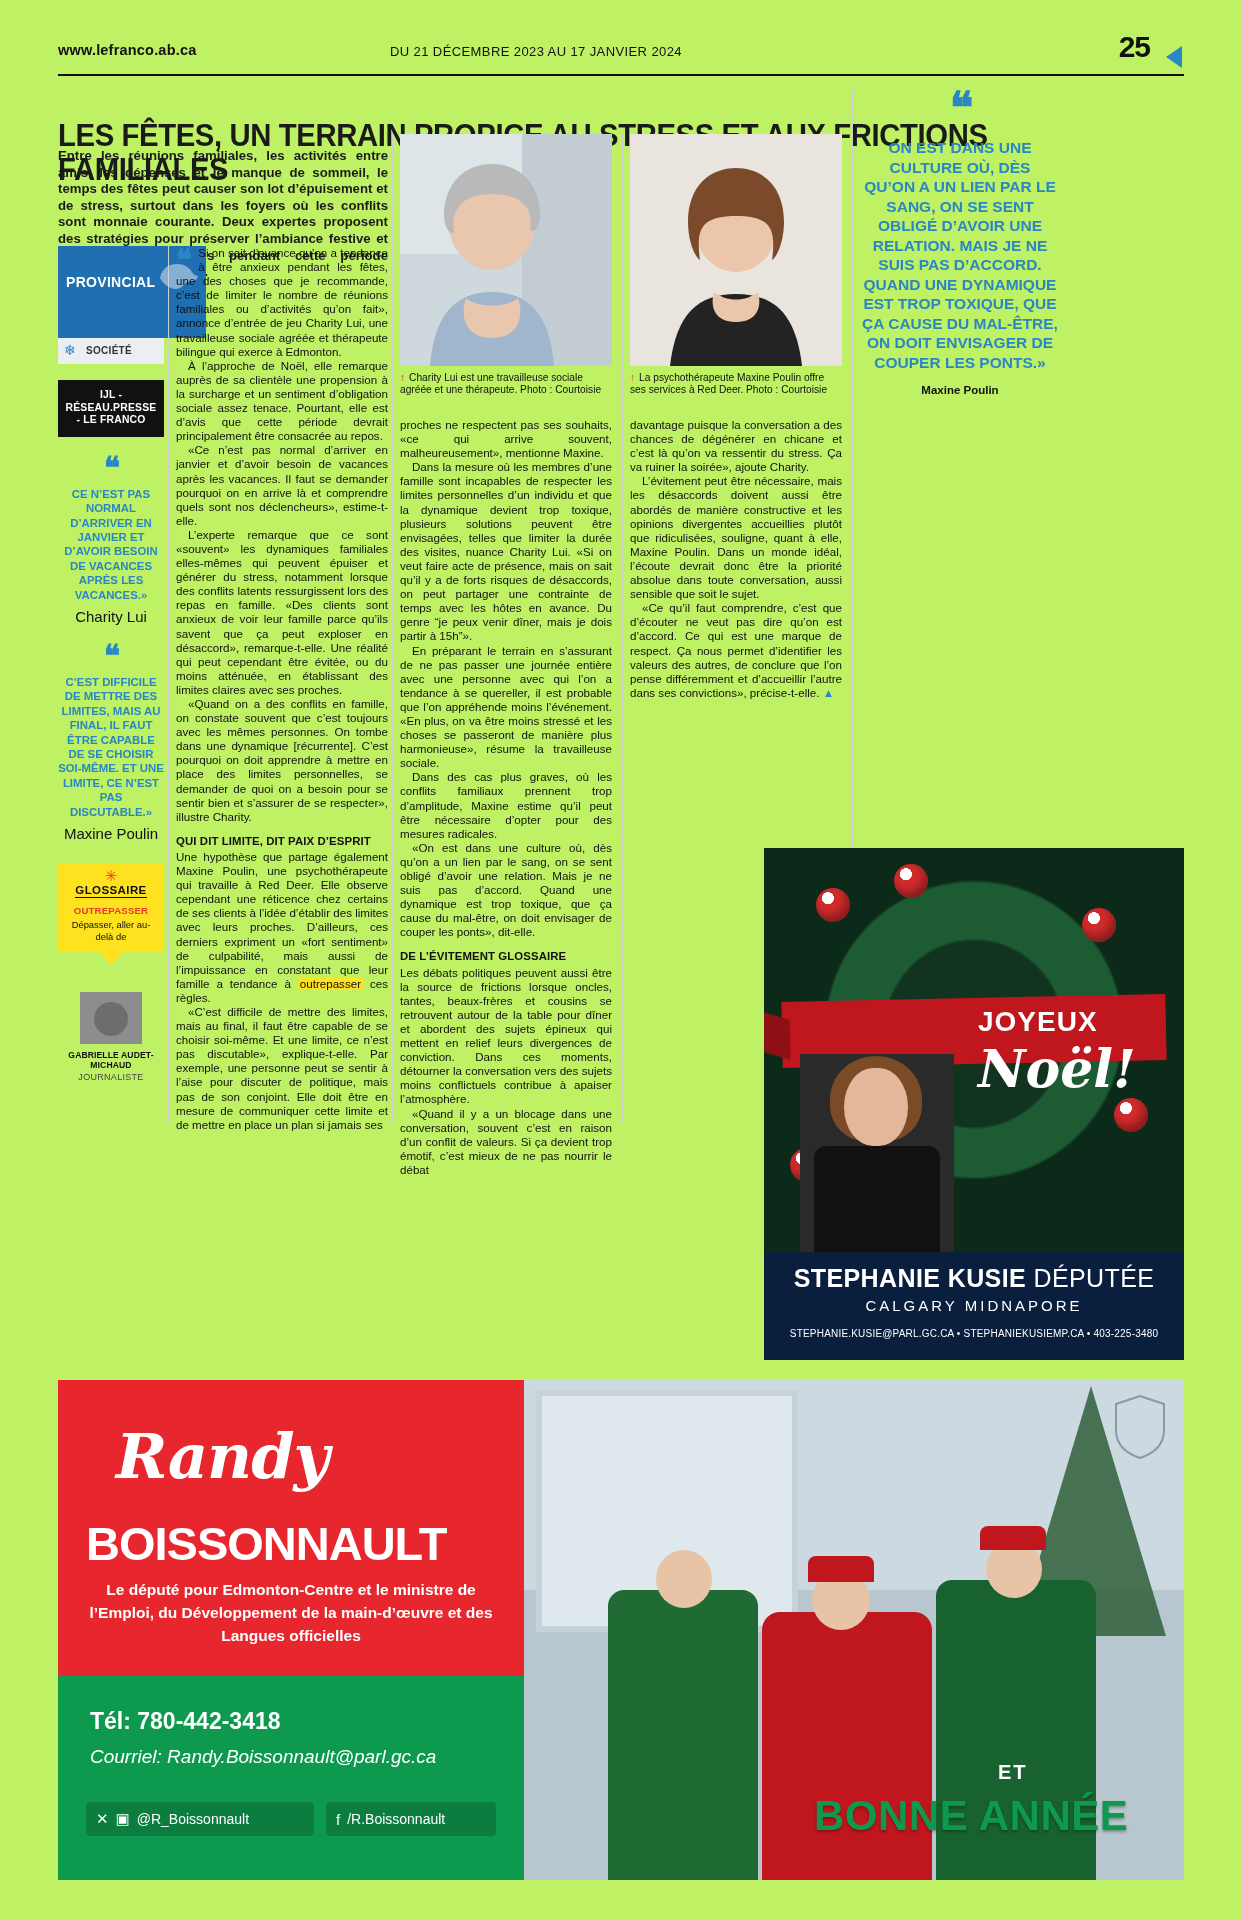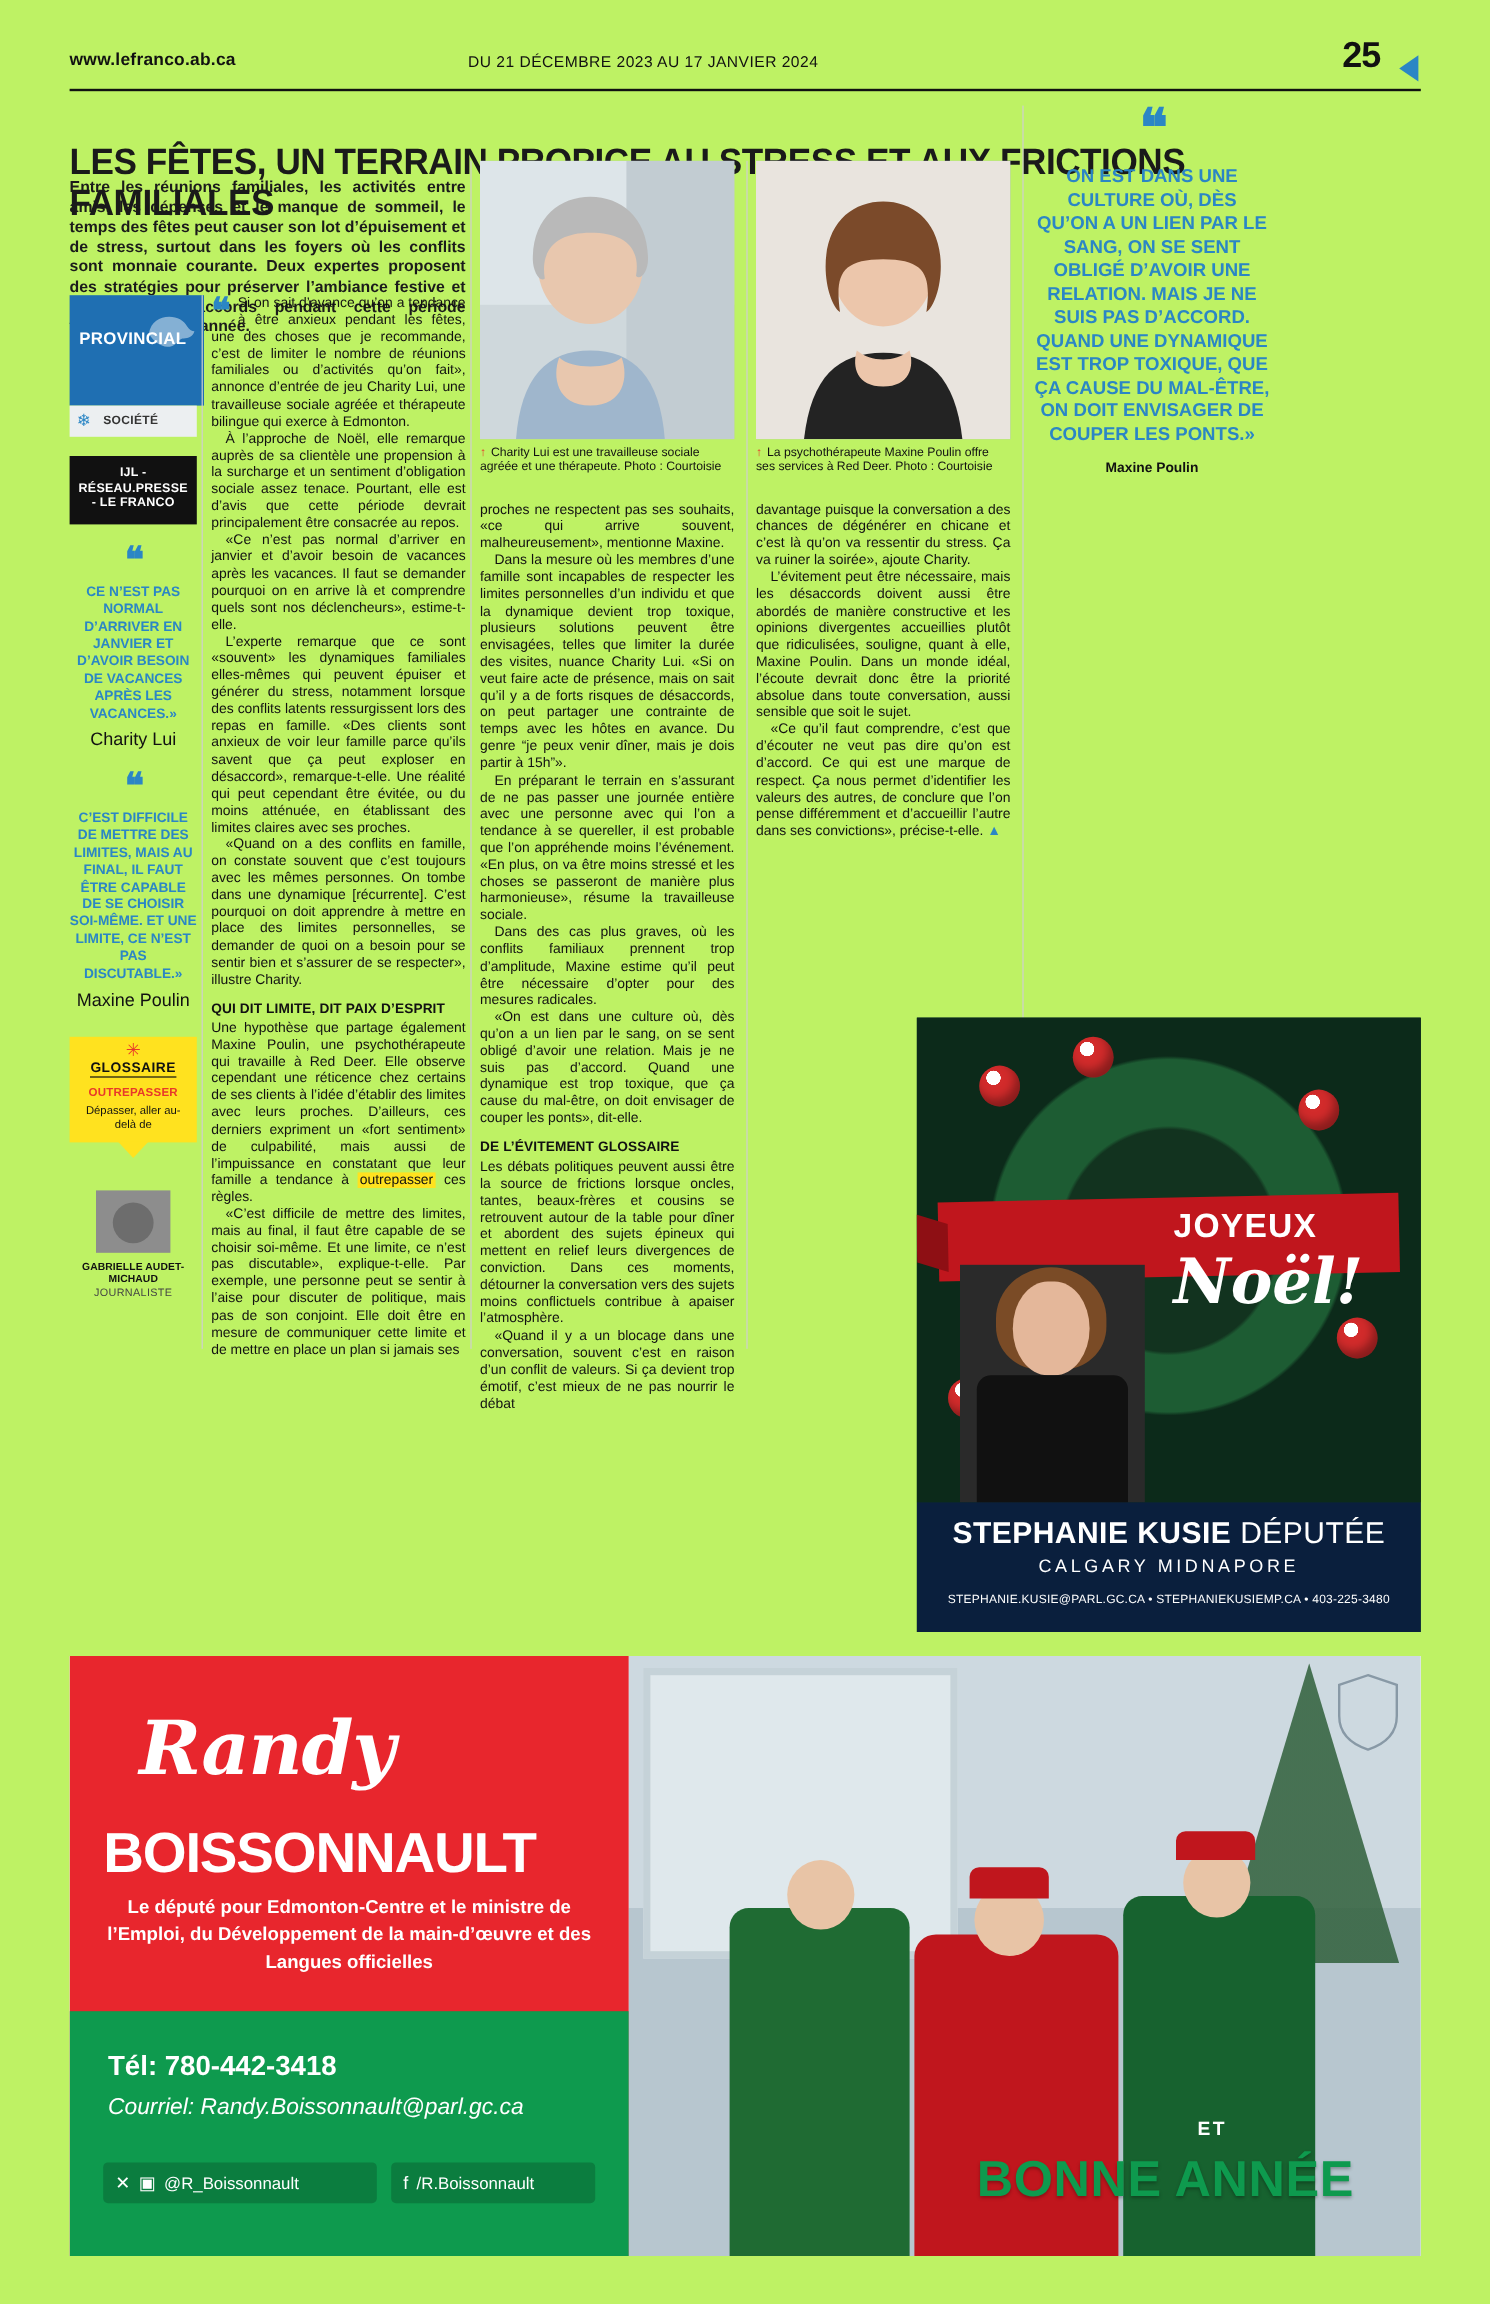--- a/index.html
+++ b/index.html
@@ -47,21 +47,21 @@
   }
   
   .lede{
     position:absolute;left:58px;top:148px;width:330px;
     font-size:13.2px;line-height:16.6px;font-weight:bold;color:#1b1b1b;
     text-align:justify;
   }
   
   .rail{position:absolute;left:58px;top:246px;width:106px;}
   .badge-provincial{
-    width:112px;height:92px;background:#1f6fb2;position:relative;overflow:hidden;
+    width:112px;height:92px;background:#1f6fb2;position:relative;overflow:hidden;padding-left:36px;
   }
   .badge-provincial .lbl{
     position:absolute;left:8px;top:28px;color:#fff;font-size:14px;font-weight:bold;letter-spacing:.3px;
   }
   .badge-provincial .bison{
     position:absolute;right:4px;top:6px;width:48px;height:40px;opacity:.45;
   }
   .badge-societe{
     width:106px;height:26px;background:#eceff1;position:relative;
   }
@@ -293,21 +293,21 @@
     position:absolute;left:342px;bottom:0;width:160px;height:300px;background:#17622f;border-radius:16px 16px 0 0;
   }
   .bo-right .head{position:absolute;border-radius:50%;background:#e8c4a6;}
   .bo-right .hat{position:absolute;background:#c0161d;border-radius:8px 8px 0 0;}
   .bo-right .greet1{
     position:absolute;left:300px;bottom:120px;color:#e0262d;font-size:54px;
     font-family:"DejaVu Serif", serif;font-style:italic;font-weight:bold;
     text-shadow:0 2px 3px rgba(0,0,0,.35);
   }
   .bo-right .greet-et{
-    position:absolute;left:474px;bottom:96px;color:#fff;font-size:16px;font-weight:bold;letter-spacing:2px;
+    position:absolute;left:474px;bottom:96px;color:#fff;font-size:20px;font-weight:bold;letter-spacing:2px;
   }
   .bo-right .greet2{
     position:absolute;left:290px;bottom:40px;color:#0e9a4e;font-size:42px;font-weight:bold;letter-spacing:.5px;
     text-shadow:0 2px 3px rgba(0,0,0,.3);
     text-align:center;
   }
   .hl-yellow{background:#ffe21f;padding:0 2px;}
   .endmark{color:#2b86c5;}
 </style>
 </head>

